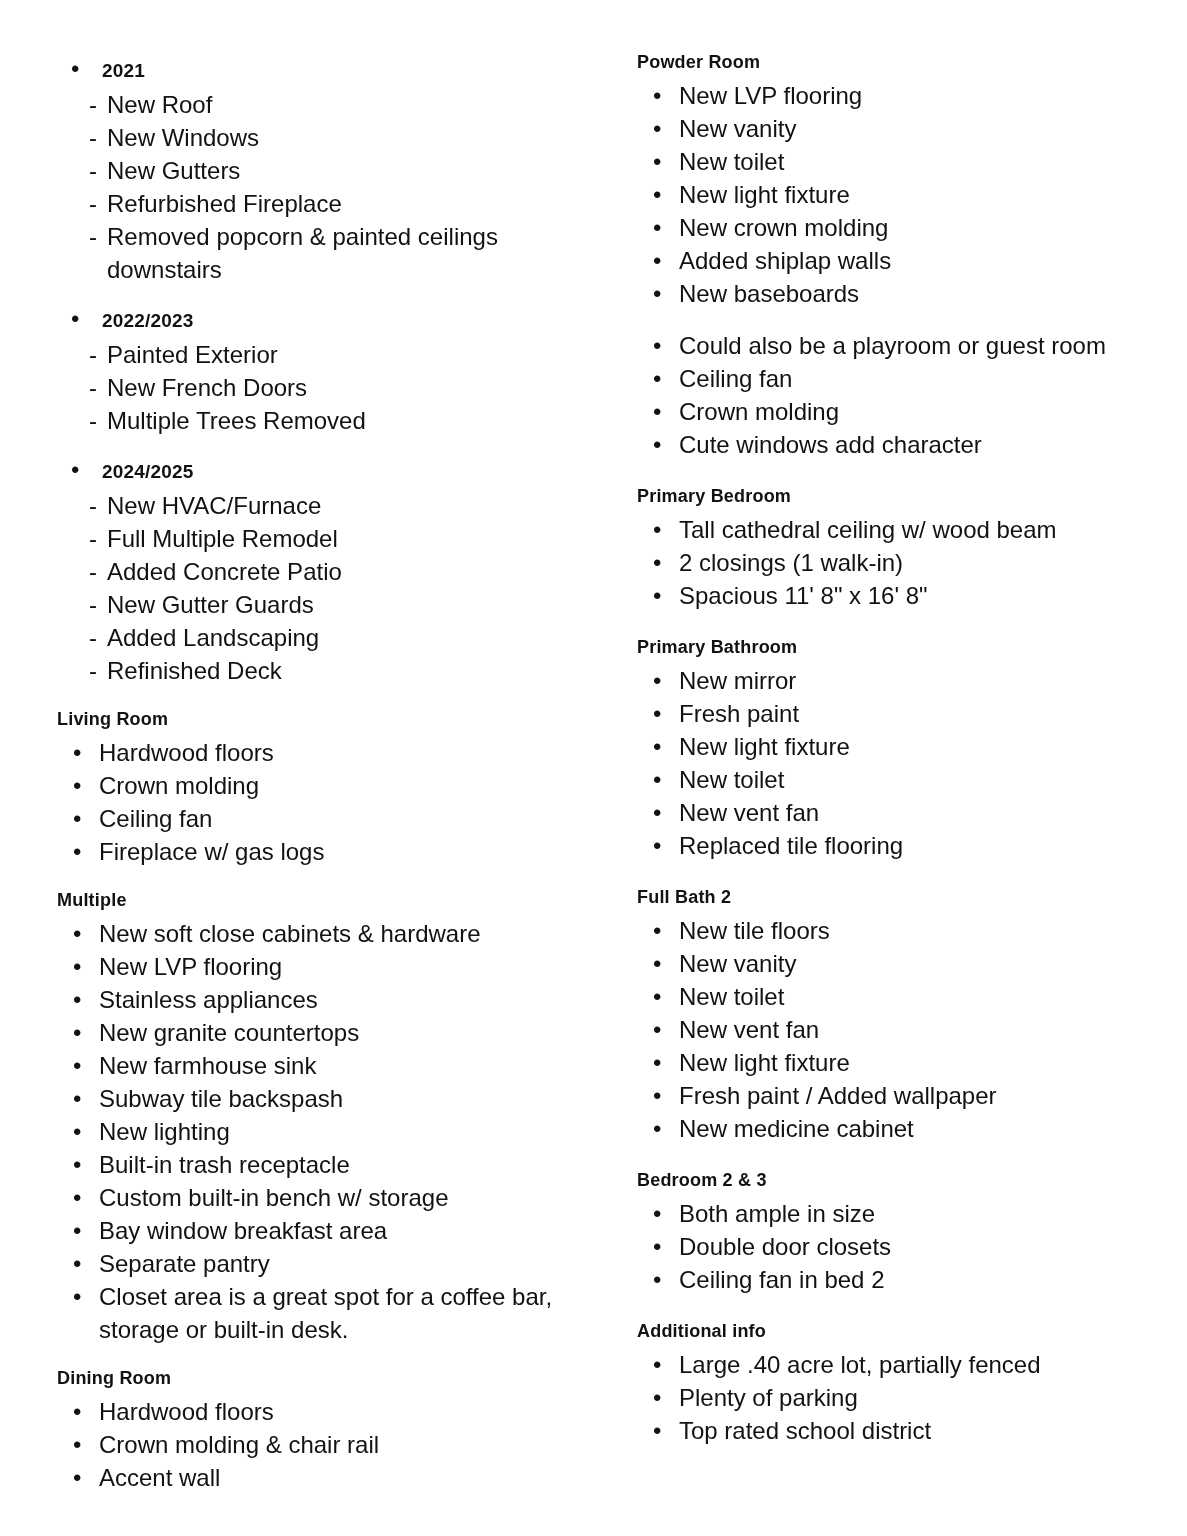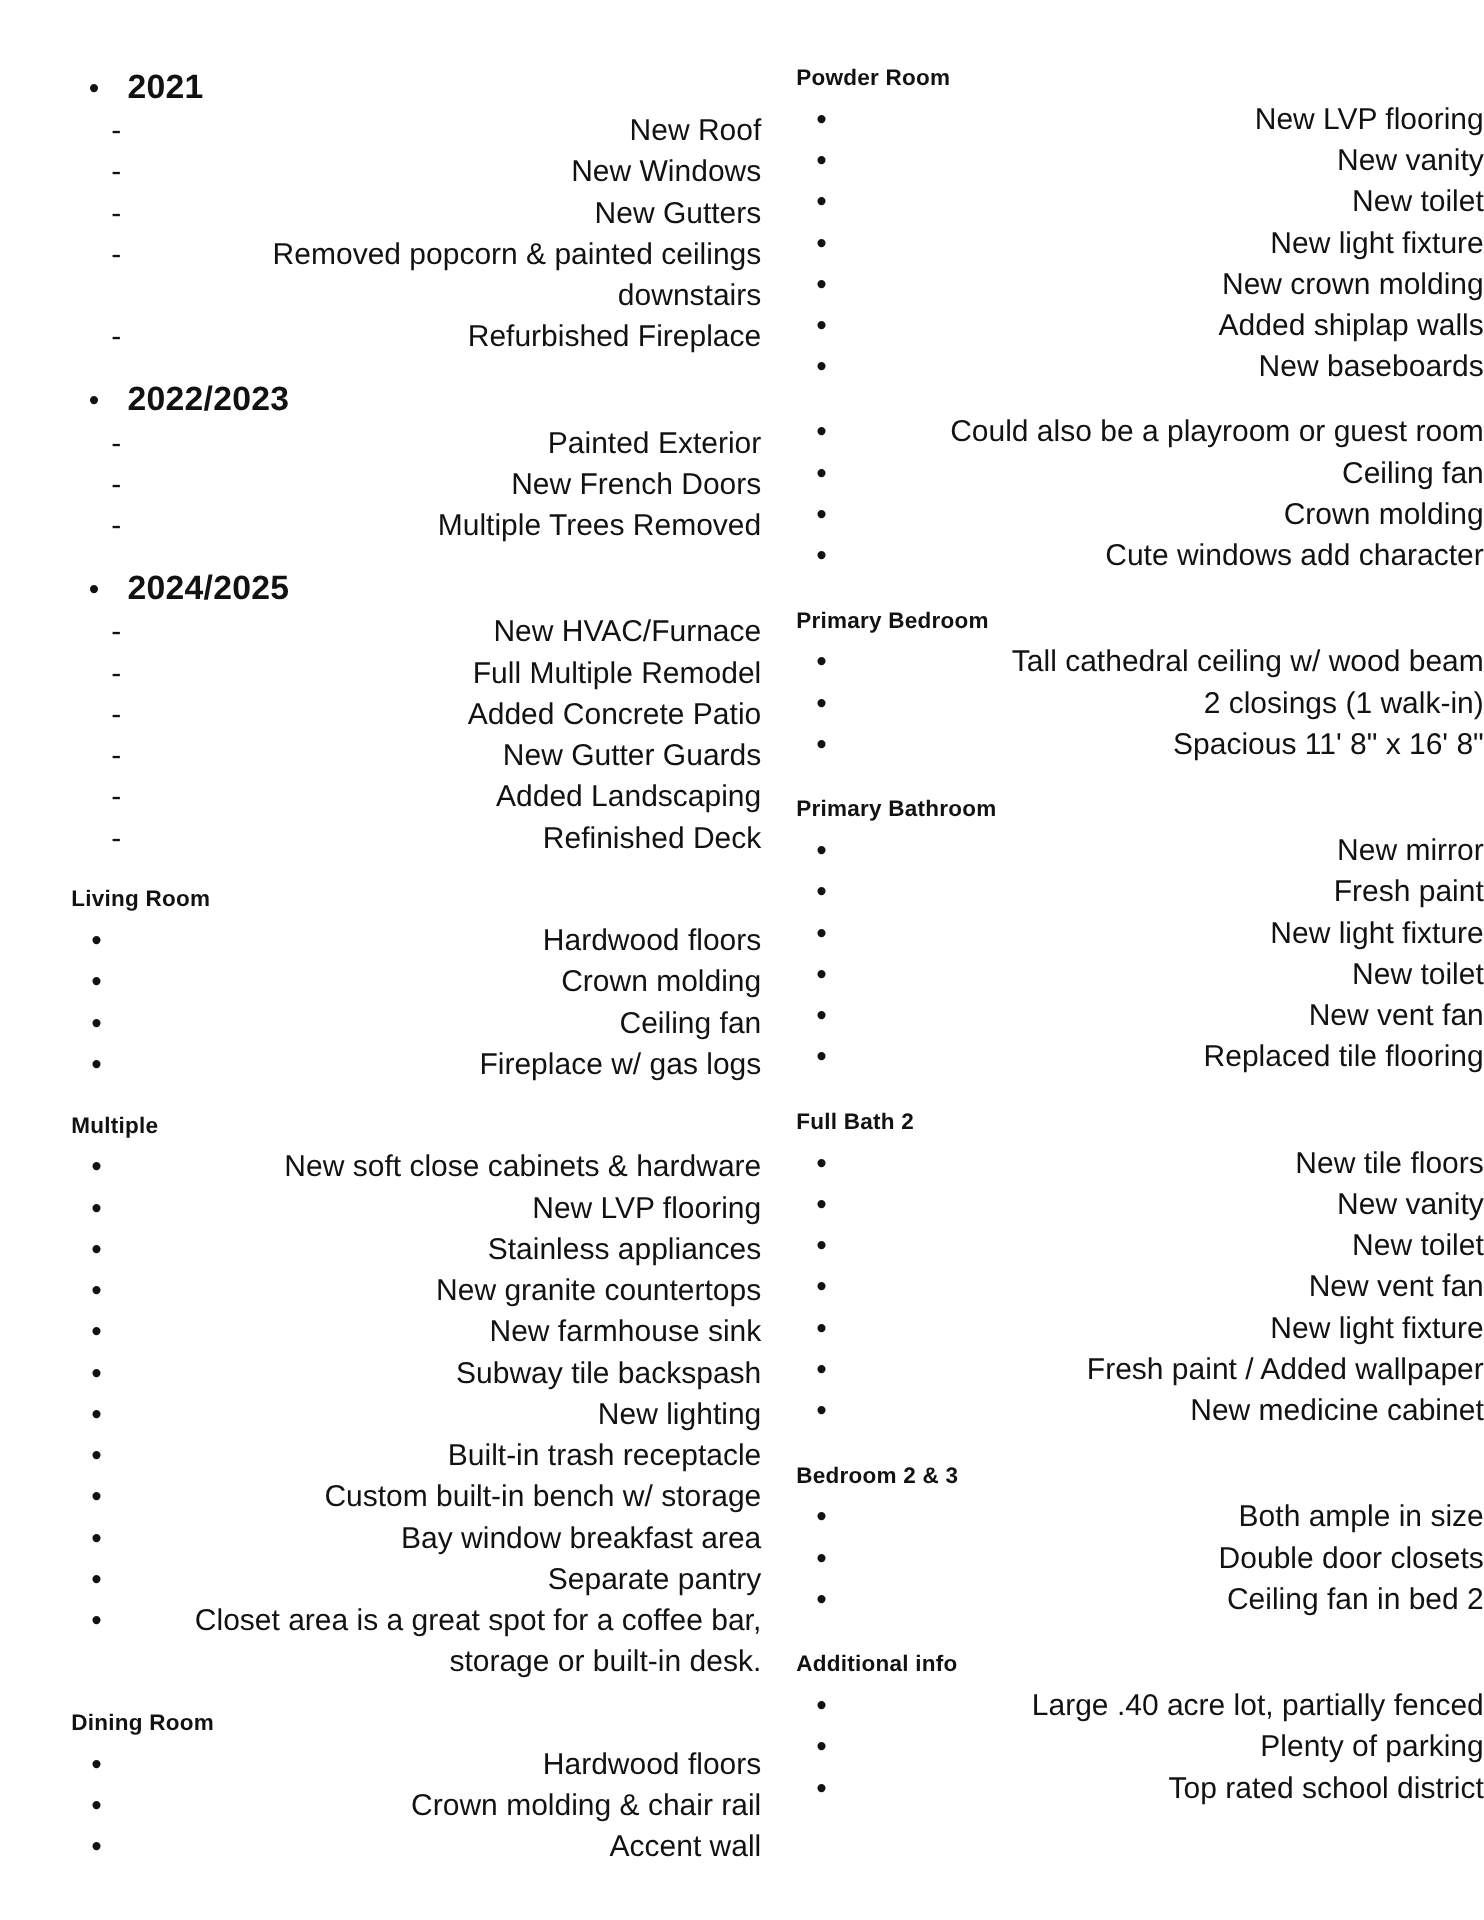--- a/index.html
+++ b/index.html
@@ -52,29 +52,28 @@
     align-items: baseline;
     padding-left: 14px;
   }
   .year-bullet {
     width: 31px;
     flex: 0 0 31px;
     font-size: 24px;
     line-height: 34px;
   }
   .year-row .sec-title {
-    font-size: 27px;
+    font-size: 19px;
     line-height: 34px;
   }
 
   ul.items {
     list-style: none;
     margin: 0;
     padding: 0;
-    text-align: right;
   }
   ul.items li {
     font-size: 24px;
     line-height: 33px;
     position: relative;
     margin: 0;
   }
   ul.dash-list li {
     padding-left: 50px;
   }
@@ -98,22 +97,22 @@
 <div class="column" id="col-left">
     <section class="sec year">
       <div class="year-row">
         <span class="year-bullet">•</span>
         <h2 class="sec-title">2021</h2>
       </div>
       <ul class="items dash-list">
         <li>New Roof</li>
         <li>New Windows</li>
         <li>New Gutters</li>
+        <li>Refurbished Fireplace</li>
         <li>Removed popcorn &amp; painted ceilings downstairs</li>
-        <li>Refurbished Fireplace</li>
       </ul>
     </section>
     <section class="sec year">
       <div class="year-row">
         <span class="year-bullet">•</span>
         <h2 class="sec-title">2022/2023</h2>
       </div>
       <ul class="items dash-list">
         <li>Painted Exterior</li>
         <li>New French Doors</li>

